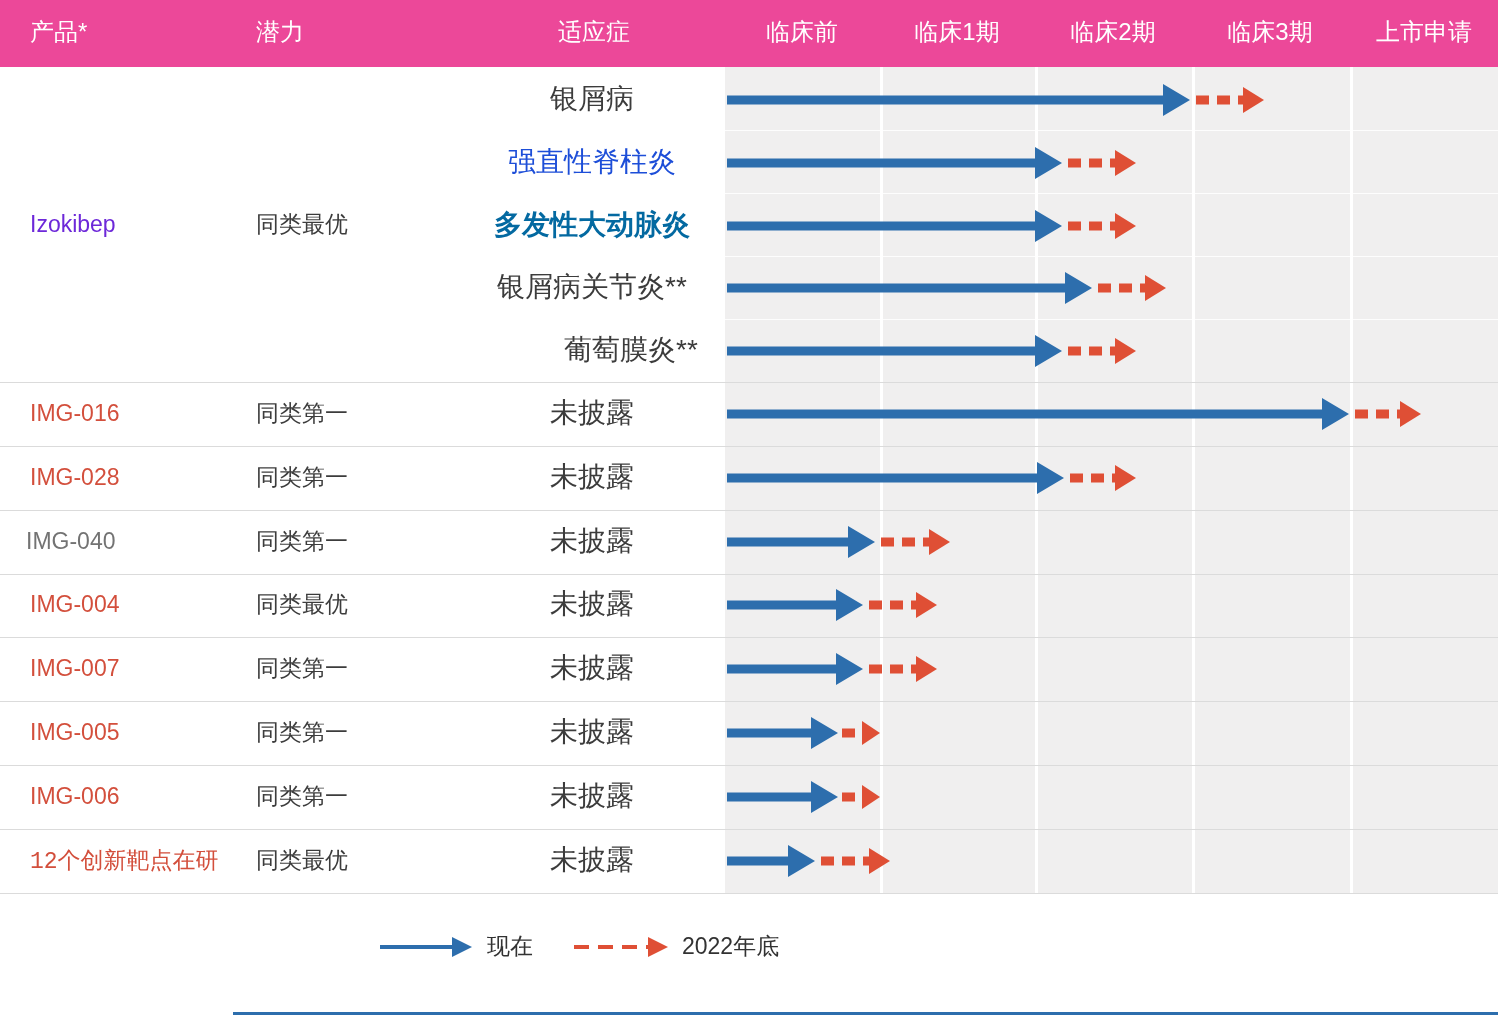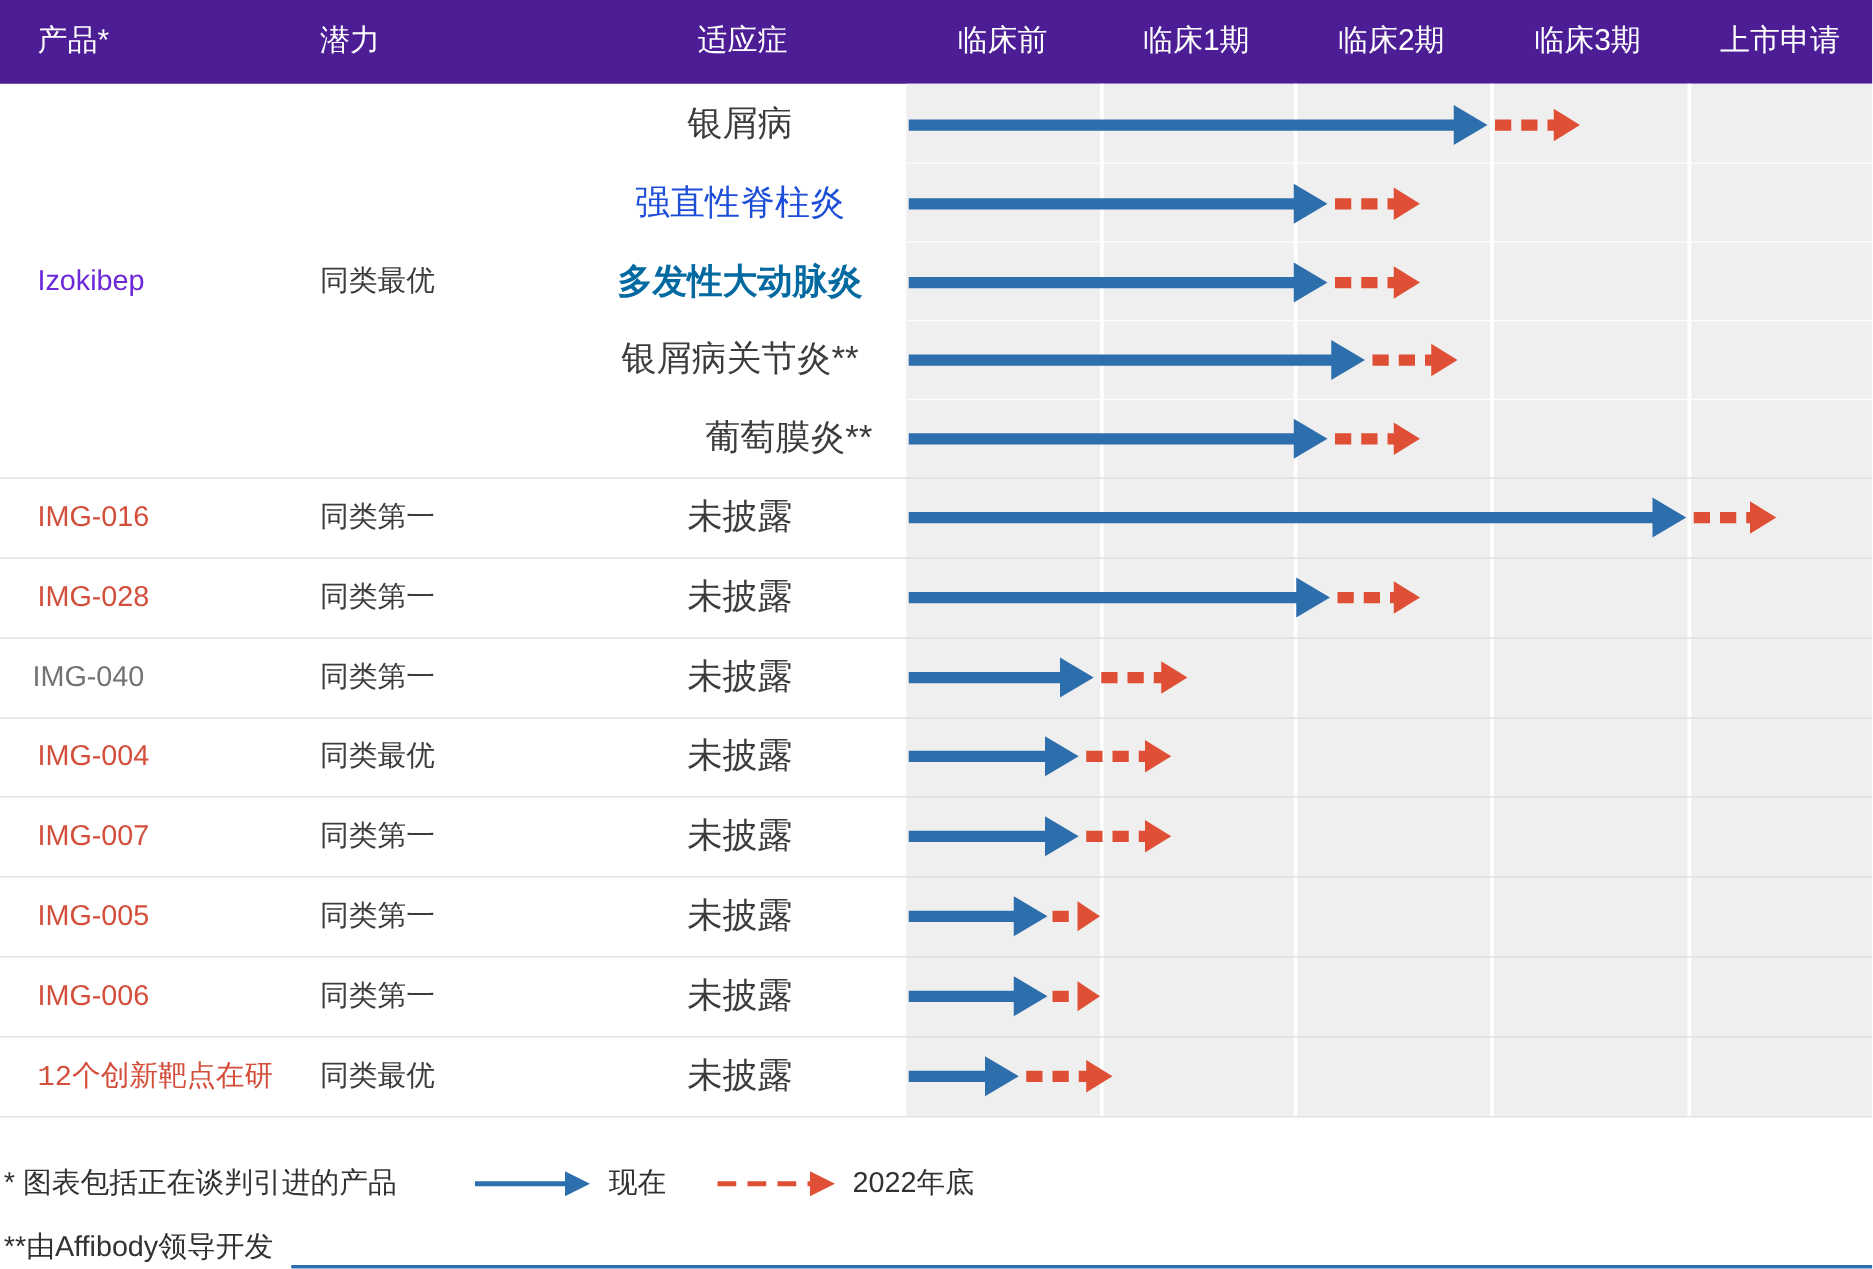--- a/index.html
+++ b/index.html
@@ -20,21 +20,21 @@
   .ilabel{position:absolute;font-size:28px;color:#3c3c3c;white-space:nowrap;transform:translate(-50%,-52%);}
   svg.arrows{position:absolute;left:725px;top:67px;}
   .fnote{position:absolute;font-size:23px;color:#323232;white-space:nowrap;transform:translateY(-52%);}
   .legend-svg{position:absolute;transform:translateY(-50%);}
   .bottom-edge{position:absolute;left:233px;top:1012px;width:1265px;height:3px;}
 </style>
 </head>
 <body>
 
 <div class="stage">
-  <div class="header" style="background: #4c1d95;">
+  <div class="header" style="background: #ec4899;">
       <span class="hlabel" style="left: 30px;">产品*</span>
       <span class="hlabel" style="left: 256px;">潜力</span>
       <span class="hlabel center" style="left: 594px;">适应症</span>
       <span class="hlabel center" style="left: 802px;">临床前</span>
       <span class="hlabel center" style="left: 957px;">临床1期</span>
       <span class="hlabel center" style="left: 1113px;">临床2期</span>
       <span class="hlabel center" style="left: 1270px;">临床3期</span>
       <span class="hlabel center" style="left: 1424px;">上市申请</span>
     </div>
   <div class="chart-bg" style="background: rgb(240, 239, 239);"></div>
@@ -164,30 +164,28 @@
         <polygon points="137,718 155,730 137,742" fill="#DF4F35"></polygon>
       </g>
       <g>
         <line x1="2" y1="794" x2="66" y2="794" stroke="#2D6EAD" stroke-width="9"></line>
         <polygon points="63,778 90,794 63,810" fill="#2D6EAD"></polygon>
         <line x1="96" y1="794" x2="146" y2="794" stroke="#DF4F35" stroke-width="9" stroke-dasharray="13 8"></line>
         <polygon points="144,781 165,794 144,807" fill="#DF4F35"></polygon>
       </g>
     </svg>
 
-  <div class="fnote" style="left:3px;top:947px">* 图表包括正在谈判引进的产品</div>
 
   <svg class="legend-svg" style="left:378px;top:947px" width="96" height="30" viewBox="0 0 96 30">
     <line x1="2" y1="15" x2="76" y2="15" stroke="#2D6EAD" stroke-width="4"></line>
     <polygon points="74,5 94,15 74,25" fill="#2D6EAD"></polygon>
   </svg>
   <div class="fnote" style="left:487px;top:947px">现在</div>
 
   <svg class="legend-svg" style="left:572px;top:947px" width="98" height="30" viewBox="0 0 98 30">
     <line x1="2" y1="15" x2="78" y2="15" stroke="#DF4F35" stroke-width="4" stroke-dasharray="15 9"></line>
     <polygon points="76,5 96,15 76,25" fill="#DF4F35"></polygon>
   </svg>
   <div class="fnote" style="left:682px;top:947px">2022年底</div>
 
-  <div class="fnote" style="left:3px;top:998px">**由Affibody领导开发</div>
 
   <div class="bottom-edge" style="background: rgb(45, 110, 173);"></div>
 </div>
 
 </body></html>

